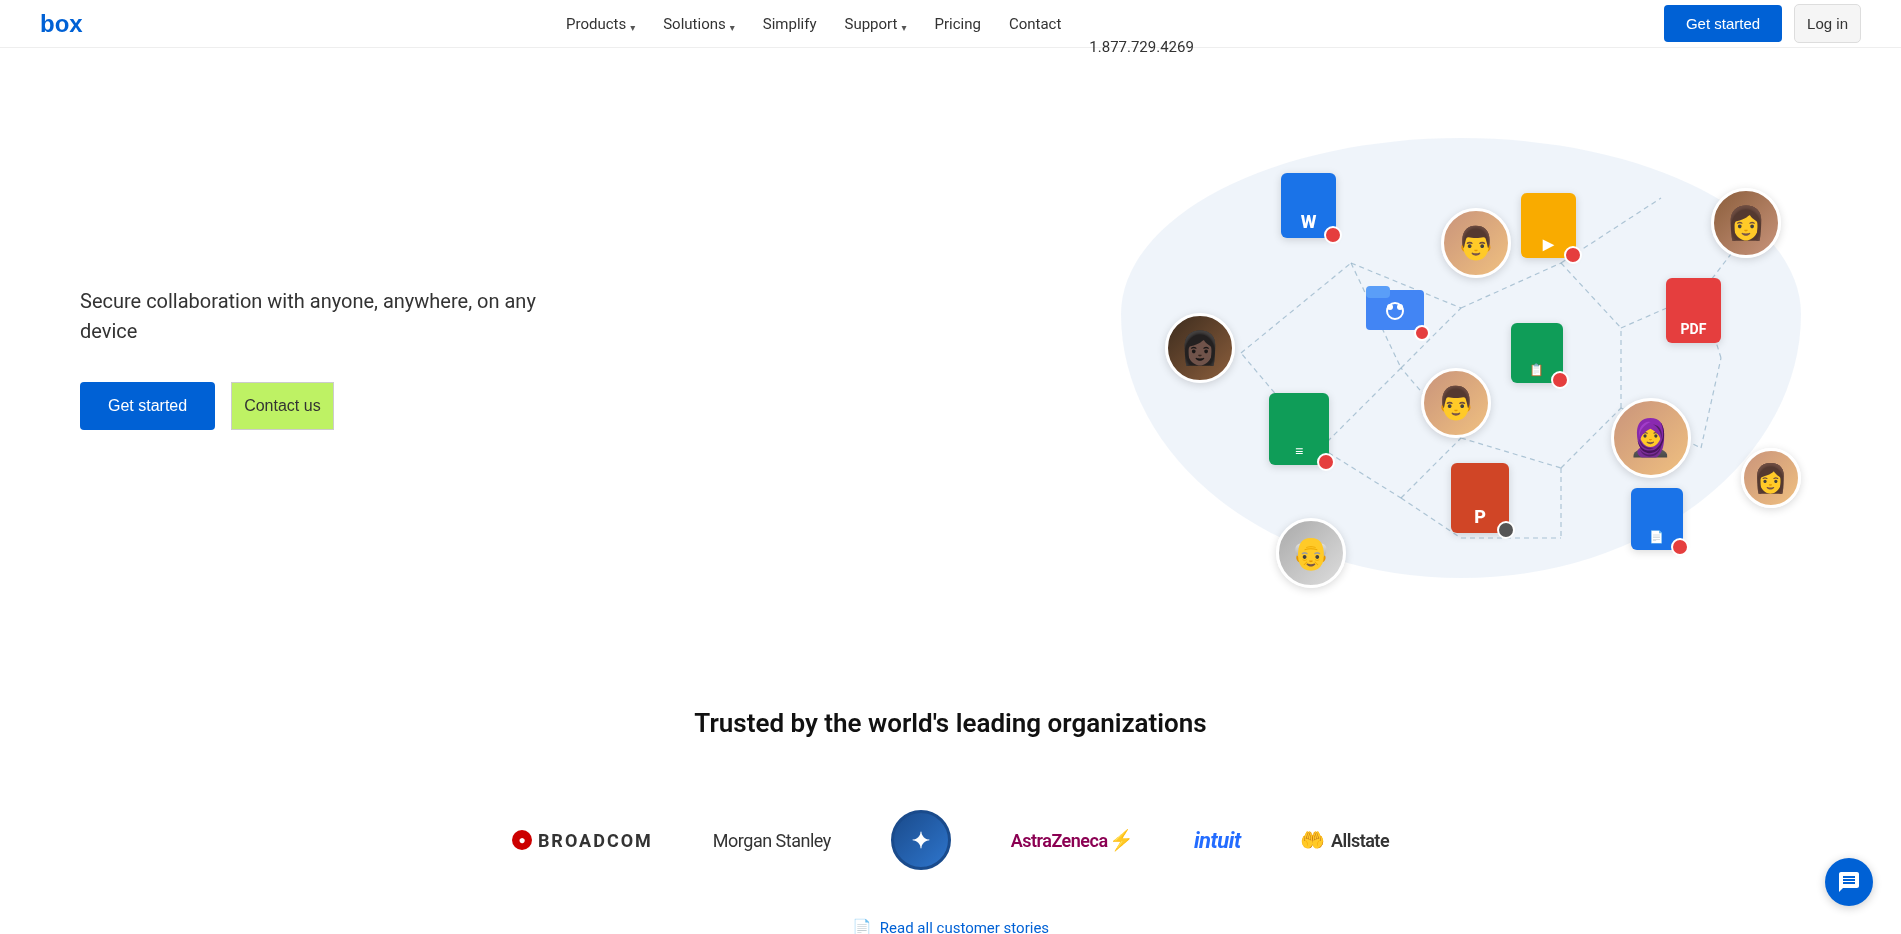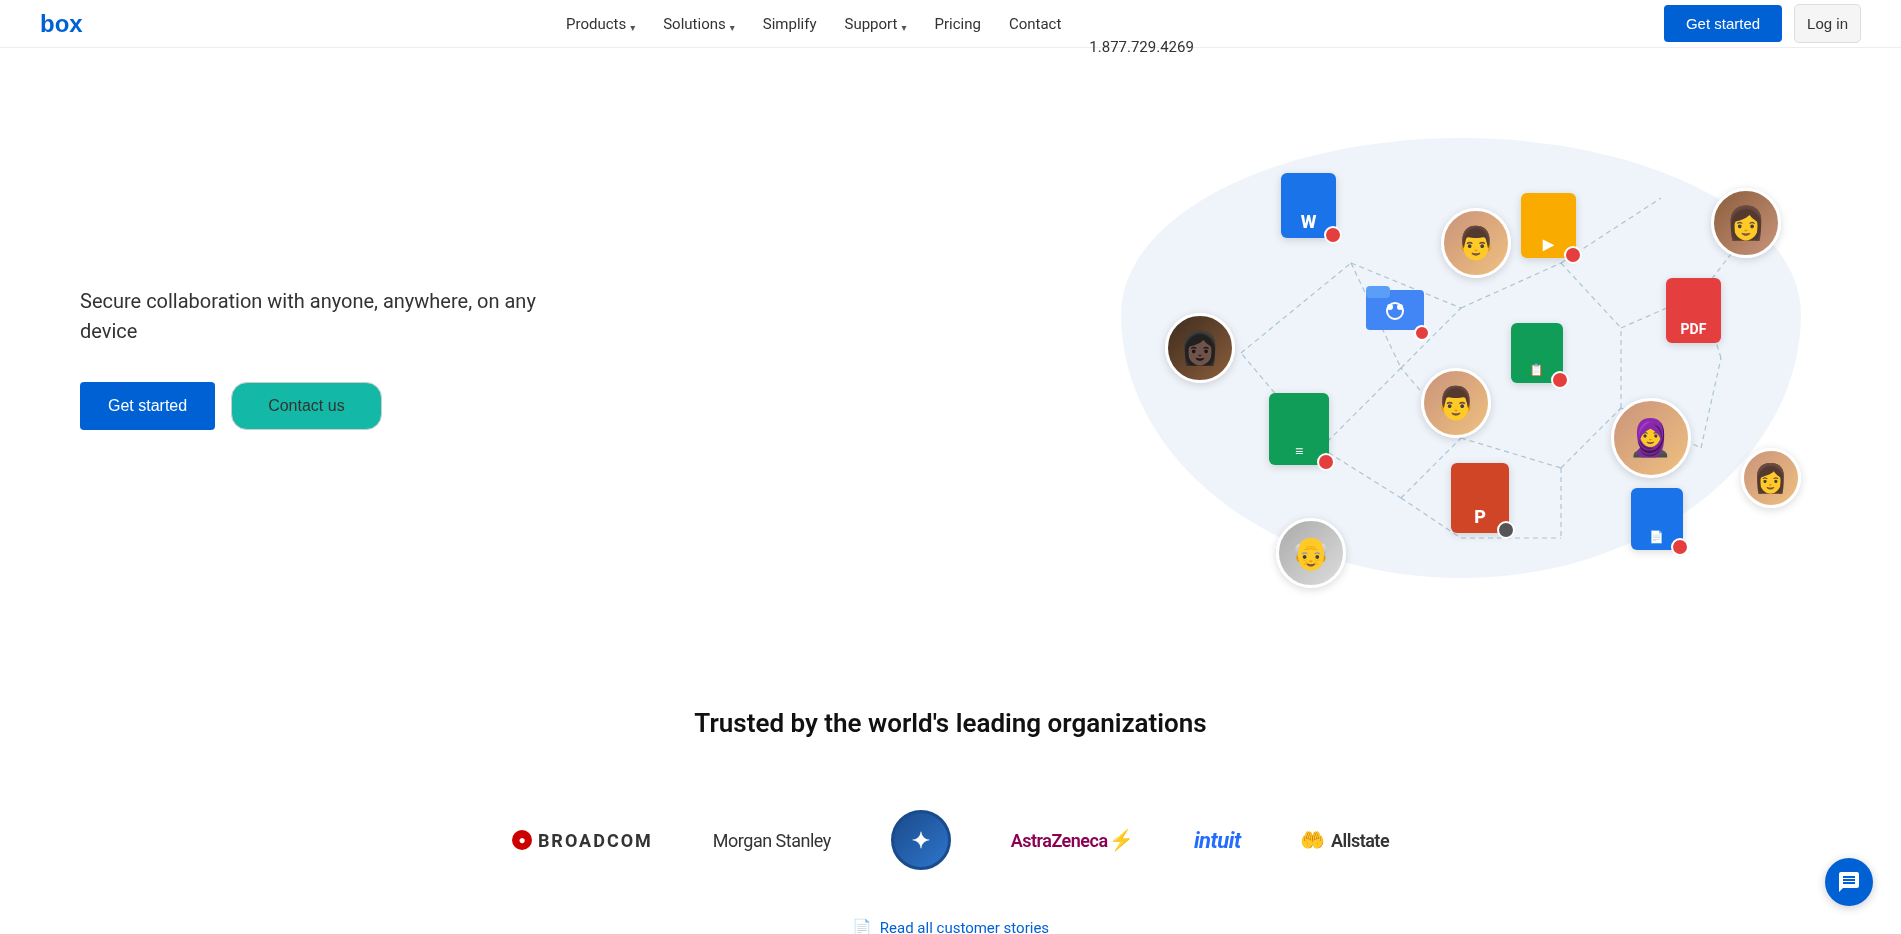--- a/index.html
+++ b/index.html
@@ -39,22 +39,22 @@
     }
     .hero-text { max-width: 480px; }
     .hero-heading { font-size: 52px; font-weight: 700; color: #111; line-height: 1.15; margin-bottom: 20px; }
     .hero-sub { font-size: 20px; color: #333; line-height: 1.5; margin-bottom: 36px; }
     .hero-buttons { display: flex; gap: 16px; }
     .btn-hero-primary {
       background: #0061d5; color: #fff; border: none; border-radius: 4px;
       padding: 14px 28px; font-size: 16px; cursor: pointer; font-weight: 500;
     }
     .btn-hero-secondary {
-      background: #14b8a6; color: #333; border: 1px solid #ccc; border-radius: 16px;
-      padding: 14px 36px; font-size: 16px; cursor: pointer;
+      background: #bef264; color: #333; border: 1px solid #ccc; border-radius: 0;
+      padding: 14px 12px; font-size: 16px; cursor: pointer;
     }
 
     
     .hero-illustration {
       position: relative; width: 700px; height: 500px; flex-shrink: 0;
     }
     .cloud-bg {
       position: absolute; top: 30px; left: 0; width: 680px; height: 440px;
       background: #e8f0f8; border-radius: 50% 50% 50% 50% / 40% 40% 60% 60%;
       opacity: 0.7;

